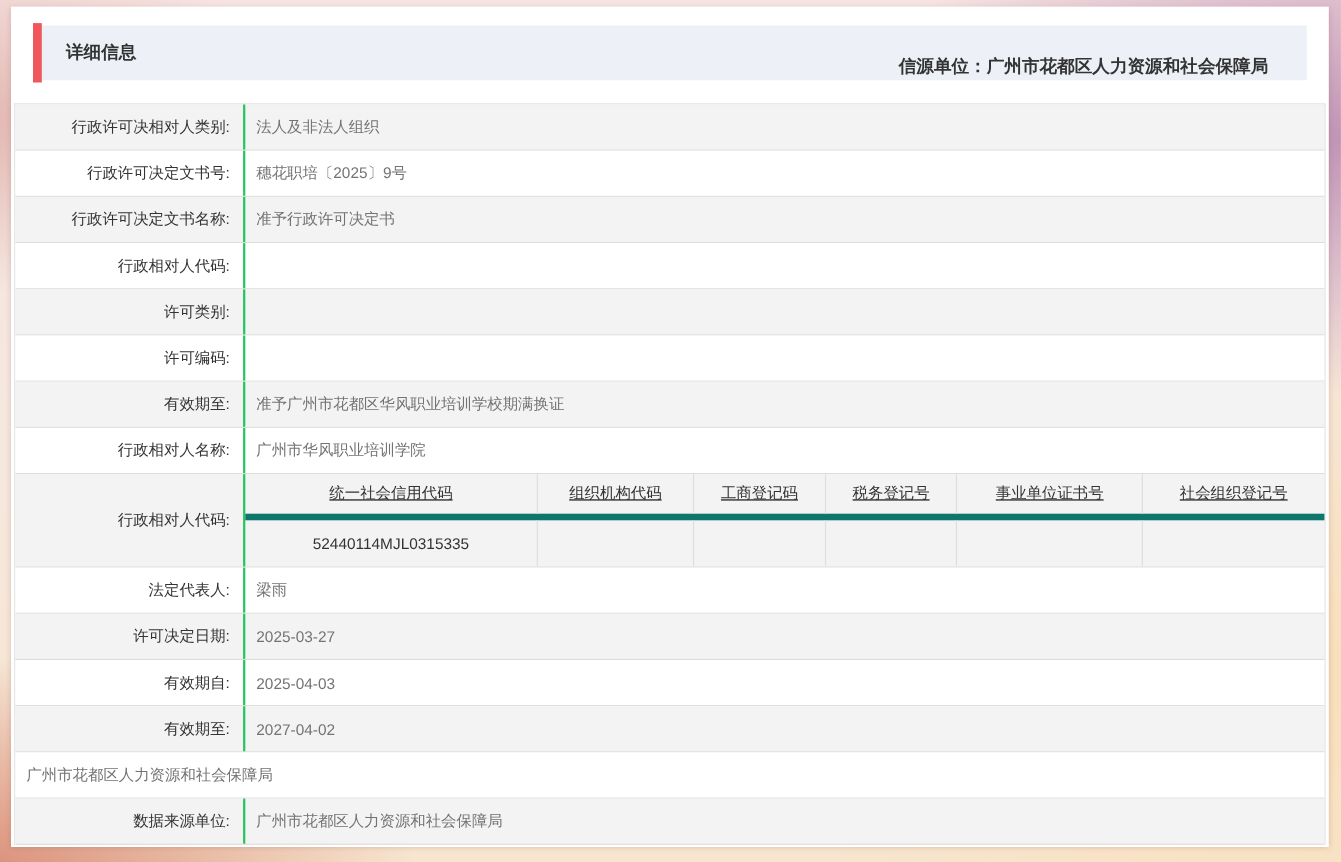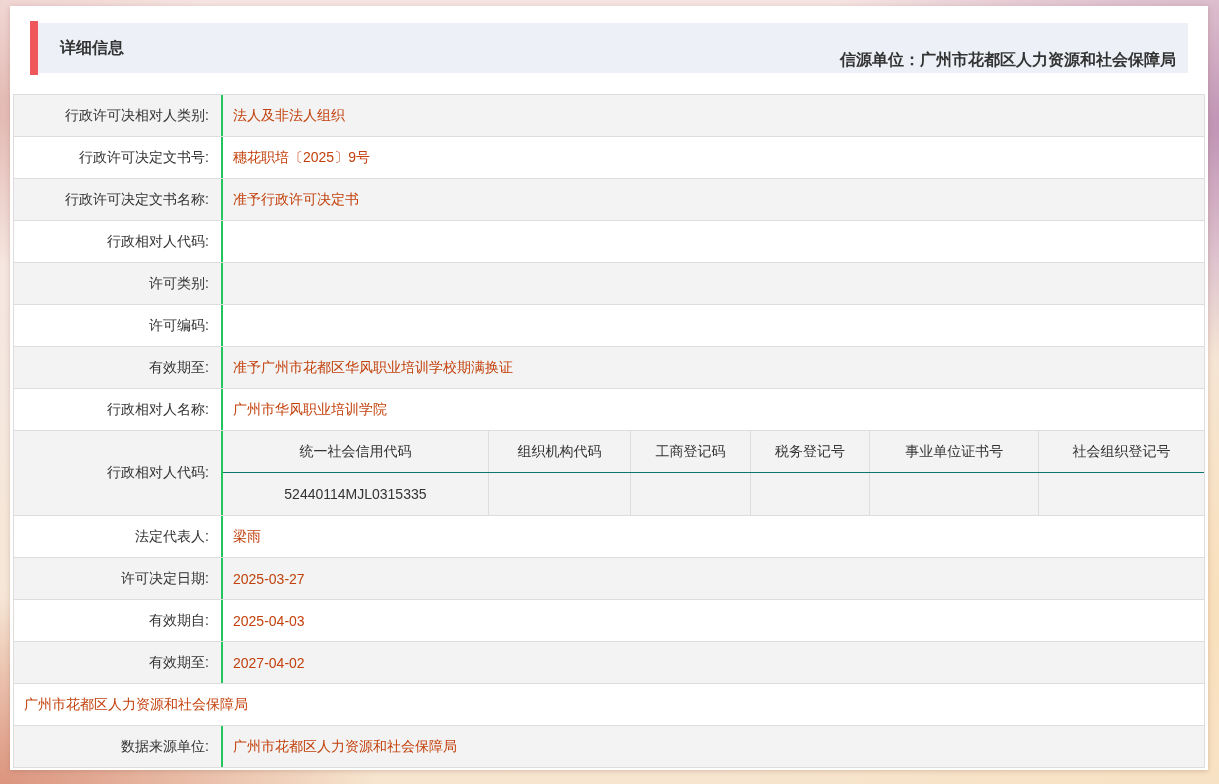--- a/index.html
+++ b/index.html
@@ -22,21 +22,21 @@
   }
   
   .card-header {
     position: relative;
     margin: 17px 20px 0 20px;
     height: 50px;
     background: #edf1f7;
     display: flex;
     align-items: center;
     justify-content: space-between;
-    padding: 0 12px 0 30px;
+    padding: 0 35px 0 30px;
   }
   .red-bar {
     position: absolute;
     left: 0; top: -2px;
     width: 8px; height: 54px;
     background: #f0575c;
   }
   .hd-title {
     font-size: 16px;
     font-weight: bold;
@@ -72,35 +72,35 @@
     font-size: 14px;
     color: #333333;
     white-space: nowrap;
   }
   .cell.value {
     flex: 1;
     display: flex;
     align-items: center;
     padding-left: 10px;
     font-size: 14px;
-    color: #c2410c;
+    color: #737373;
     text-align: right;
   }
   
   .row.codes-row { height: 85px; }
   .codes-table {
     flex: 1;
     display: flex;
     flex-direction: column;
   }
   .codes-header, .codes-values {
     display: flex;
     height: 42px;
   }
-  .codes-header { border-bottom: 1px solid #0f766e; }
+  .codes-header { border-bottom: 6px solid #0f766e; text-decoration: underline; }
   .ccell {
     display: flex;
     align-items: center;
     justify-content: center;
     border-right: 1px solid #dddddd;
     font-size: 14px;
     color: #333333;
     text-align: center;
     overflow: hidden;
   }

